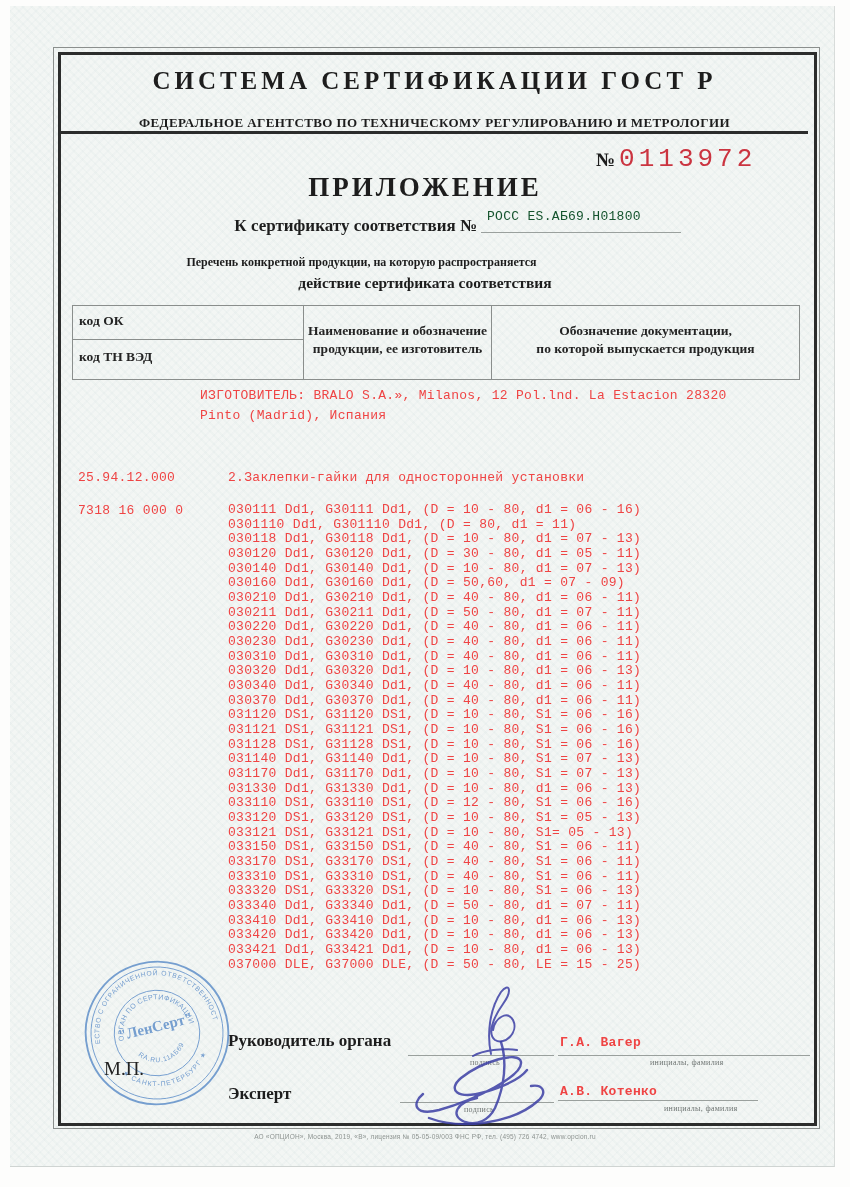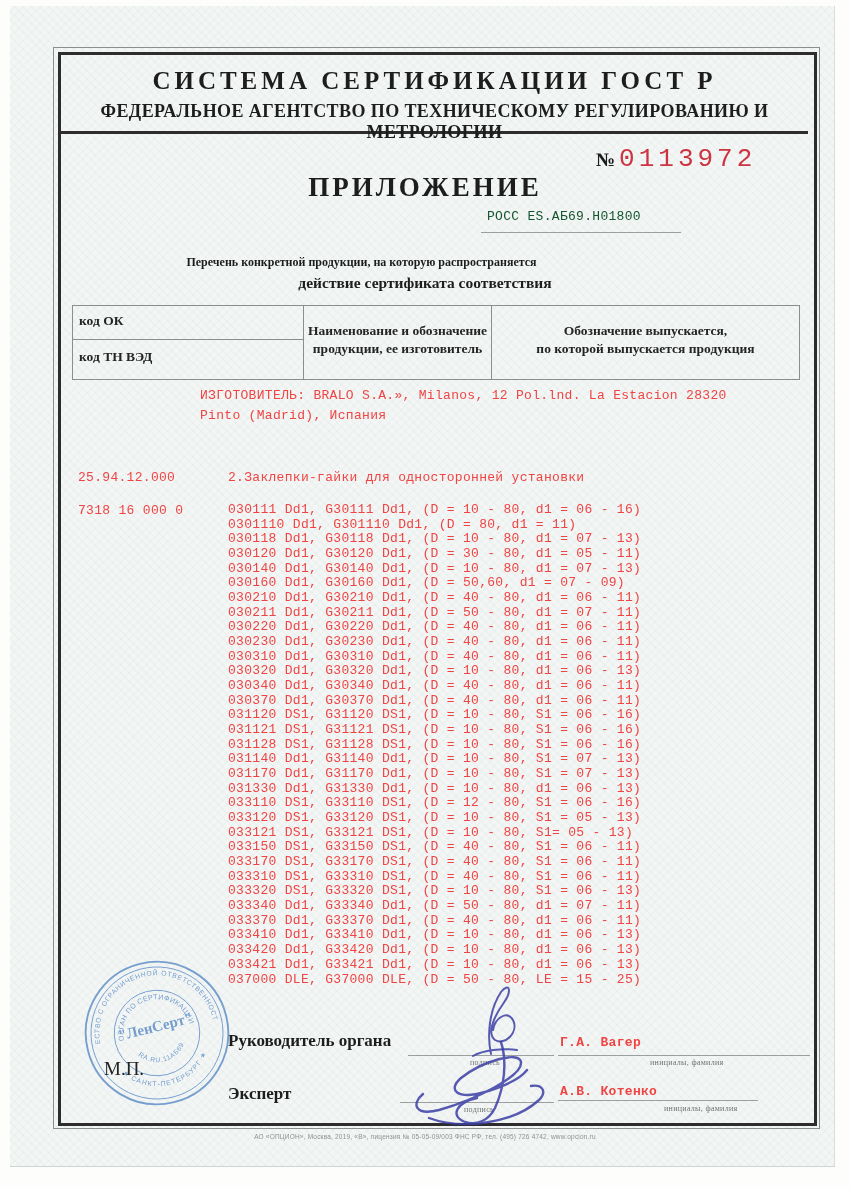--- a/index.html
+++ b/index.html
@@ -10,21 +10,21 @@
            repeating-linear-gradient(45deg, rgba(120,170,160,0.045) 0 2px, rgba(255,255,255,0) 2px 6px),
            repeating-linear-gradient(-45deg, rgba(120,150,180,0.035) 0 2px, rgba(255,255,255,0) 2px 6px),
            #f3f6f4;
          border-right:1px solid #d8dcda;border-bottom:1px solid #cfd4d2;}
   .frame-outer{position:absolute;left:53px;top:47px;width:765px;height:1080px;border:1px solid #8b8f8d;}
   .frame-inner{position:absolute;left:58px;top:52px;width:753px;height:1068px;border:3px solid #2c2d2c;}
   .abs{position:absolute;}
   .ctr{text-align:center;}
   .hdr-box{position:absolute;left:61px;top:55px;width:747px;height:76px;border-bottom:3px solid #2c2d2c;}
   .title1{position:absolute;left:0;top:12px;width:100%;font-size:25px;font-weight:bold;letter-spacing:4px;}
-  .title2{position:absolute;left:0;top:46px;width:100%;font-size:18px;font-weight:bold;letter-spacing:0.4px;}
+  .title2{position:absolute;left:0;top:60px;width:100%;font-size:13px;font-weight:bold;letter-spacing:0.4px;}
   .docnum-prefix{font-size:19px;font-weight:bold;color:#1d1d1d;}
   .docnum{font-family:"Liberation Mono", monospace;font-size:26px;letter-spacing:4px;color:#cb3440;}
   .appendix{position:absolute;left:0;top:172px;width:850px;font-size:27px;font-weight:bold;letter-spacing:3px;}
   .certline-label{position:absolute;left:195px;top:216px;width:282px;font-size:17px;font-weight:bold;text-align:right;}
   .certline-value{position:absolute;left:487px;top:209px;font-family:"Liberation Mono", monospace;font-size:13px;color:#14532d;letter-spacing:0.3px;}
   .certline-rule{position:absolute;left:481px;top:232px;width:200px;border-top:1px solid #9aa09d;}
   .sub1{position:absolute;left:0;top:255px;width:723px;font-size:12px;font-weight:bold;}
   .sub2{position:absolute;left:0;top:274px;width:850px;font-size:15.5px;font-weight:bold;}
   .tbl{position:absolute;left:72px;top:305px;width:726px;height:73px;border:1px solid #8a8e8c;}
   .tbl .v1{position:absolute;left:230px;top:0;width:1px;height:100%;background:#8a8e8c;}
@@ -66,35 +66,36 @@
     <div class="title2 ctr">ФЕДЕРАЛЬНОЕ АГЕНТСТВО ПО ТЕХНИЧЕСКОМУ РЕГУЛИРОВАНИЮ И МЕТРОЛОГИИ</div>
   </div>
 
   <div class="abs" style="left:596px;top:144px;">
     <span class="docnum-prefix">№</span>
     <span class="docnum">0113972</span>
   </div>
 
   <div class="appendix ctr">ПРИЛОЖЕНИЕ</div>
 
+  <div class="certline-label">К сертификату соответствия №</div>
   <div class="certline-value">РОСС ES.АБ69.Н01800</div>
   <div class="certline-rule"></div>
 
   <div class="sub1 ctr">Перечень конкретной продукции,  на которую распространяется</div>
   <div class="sub2 ctr">действие сертификата соответствия</div>
 
   <div class="tbl">
     <div class="v1"></div>
     <div class="v2"></div>
     <div class="hsplit"></div>
     <div class="tbl-cell" style="left:6px;top:7px;">код ОК</div>
     <div class="tbl-cell" style="left:6px;top:43px;">код ТН ВЭД</div>
     <div class="tbl-cell ctr" style="left:231px;top:17px;width:187px;">Наименование и обозначение</div>
     <div class="tbl-cell ctr" style="left:231px;top:35px;width:187px;">продукции, ее изготовитель</div>
-    <div class="tbl-cell ctr" style="left:419px;top:17px;width:307px;">Обозначение выпускается,</div>
+    <div class="tbl-cell ctr" style="left:419px;top:17px;width:307px;">Обозначение документации,</div>
     <div class="tbl-cell ctr" style="left:419px;top:35px;width:307px;">по которой выпускается продукция</div>
   </div>
 
   <div class="mfr mono">
     <div>ИЗГОТОВИТЕЛЬ: BRALO S.A.», Milanos, 12 Pol.lnd. La Estacion 28320</div>
     <div>Pinto (Madrid), Испания</div>
   </div>
 
   <div class="code-ok mono">25.94.12.000</div>
   <div class="code-tnved mono">7318 16 000 0</div>
@@ -121,21 +122,20 @@
       <div>031170 Dd1, G31170 Dd1, (D = 10 - 80, S1 = 07 - 13)</div>
       <div>031330 Dd1, G31330 Dd1, (D = 10 - 80, d1 = 06 - 13)</div>
       <div>033110 DS1, G33110 DS1, (D = 12 - 80, S1 = 06 - 16)</div>
       <div>033120 DS1, G33120 DS1, (D = 10 - 80, S1 = 05 - 13)</div>
       <div>033121 DS1, G33121 DS1, (D = 10 - 80, S1= 05 - 13)</div>
       <div>033150 DS1, G33150 DS1, (D = 40 - 80, S1 = 06 - 11)</div>
       <div>033170 DS1, G33170 DS1, (D = 40 - 80, S1 = 06 - 11)</div>
       <div>033310 DS1, G33310 DS1, (D = 40 - 80, S1 = 06 - 11)</div>
       <div>033320 DS1, G33320 DS1, (D = 10 - 80, S1 = 06 - 13)</div>
       <div>033340 Dd1, G33340 Dd1, (D = 50 - 80, d1 = 07 - 11)</div>
-      <div>033370 Dd1, G33370 Dd1, (D = 40 - 80, d1 = 06 - 11)</div>
       <div>033410 Dd1, G33410 Dd1, (D = 10 - 80, d1 = 06 - 13)</div>
       <div>033420 Dd1, G33420 Dd1, (D = 10 - 80, d1 = 06 - 13)</div>
       <div>033421 Dd1, G33421 Dd1, (D = 10 - 80, d1 = 06 - 13)</div>
       <div>037000 DLE, G37000 DLE, (D = 50 - 80, LE = 15 - 25)</div>
     </div>
 
   <div class="sig-role1">Руководитель органа</div>
   <div class="sig-role2">Эксперт</div>
   <div class="sigline1"></div>
   <div class="sigline2"></div>

